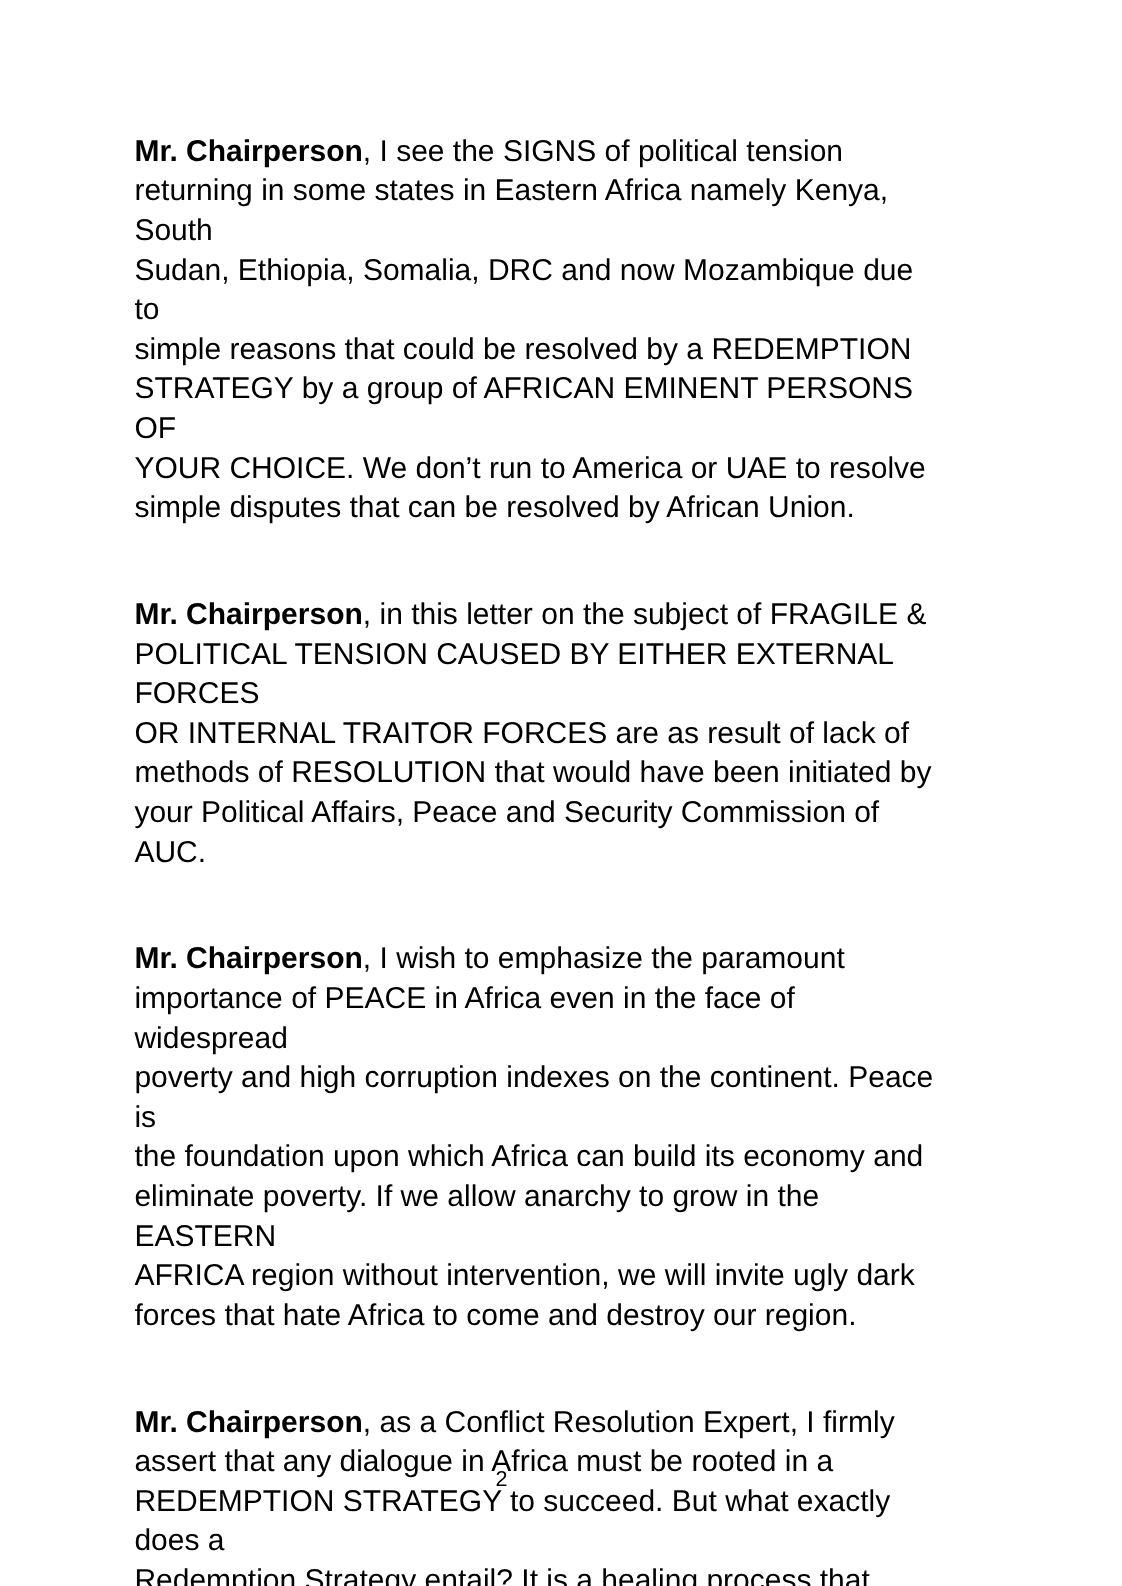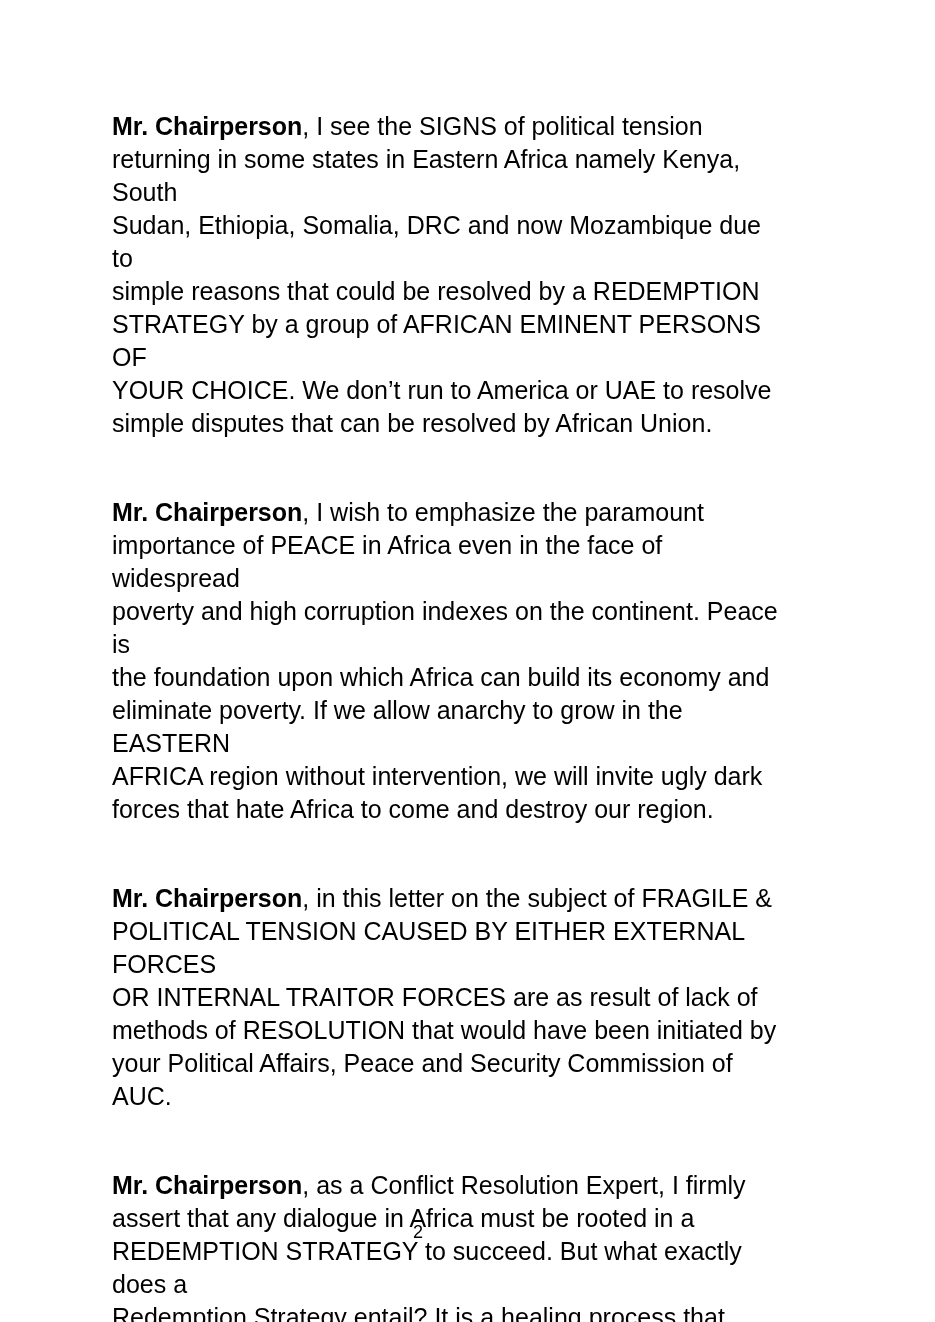--- a/index.html
+++ b/index.html
@@ -50,33 +50,33 @@
   <div class="content">
 
     <p class="para"><span class="lead">Mr. Chairperson</span><span>, I see the SIGNS of political tension
 returning in some states in Eastern Africa namely Kenya, South
 Sudan, Ethiopia, Somalia, DRC and now Mozambique due to
 simple reasons that could be resolved by a REDEMPTION
 STRATEGY by a group of AFRICAN EMINENT PERSONS OF
 YOUR CHOICE. We don’t run to America or UAE to resolve
 simple disputes that can be resolved by African Union.</span></p>
 
+    <p class="para"><span class="lead">Mr. Chairperson</span><span>, in this letter on the subject of FRAGILE &amp;
+POLITICAL TENSION CAUSED BY EITHER EXTERNAL FORCES
+OR INTERNAL TRAITOR FORCES are as result of lack of
+methods of RESOLUTION that would have been initiated by
+your Political Affairs, Peace and Security Commission of AUC.</span></p>
+
     <p class="para"><span class="lead">Mr. Chairperson</span><span>, I wish to emphasize the paramount
 importance of PEACE in Africa even in the face of widespread
 poverty and high corruption indexes on the continent. Peace is
 the foundation upon which Africa can build its economy and
 eliminate poverty. If we allow anarchy to grow in the EASTERN
 AFRICA region without intervention, we will invite ugly dark
 forces that hate Africa to come and destroy our region.</span></p>
-
-    <p class="para"><span class="lead">Mr. Chairperson</span><span>, in this letter on the subject of FRAGILE &amp;
-POLITICAL TENSION CAUSED BY EITHER EXTERNAL FORCES
-OR INTERNAL TRAITOR FORCES are as result of lack of
-methods of RESOLUTION that would have been initiated by
-your Political Affairs, Peace and Security Commission of AUC.</span></p>
 
     <p class="para"><span class="lead">Mr. Chairperson</span><span>, as a Conflict Resolution Expert, I firmly
 assert that any dialogue in Africa must be rooted in a
 REDEMPTION STRATEGY to succeed. But what exactly does a
 Redemption Strategy entail? It is a healing process that
 encompasses truth-telling, accountability, reconciliation,
 forgiveness, reparations, and restitution, ultimately leading to
 HEALING - PEACE.</span></p>
 
   </div>

